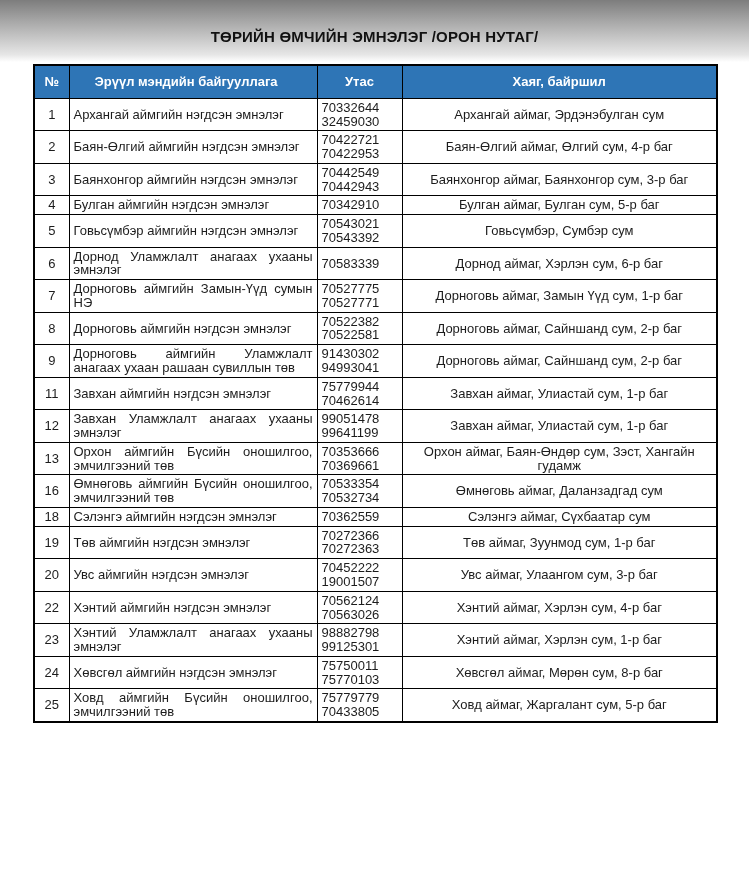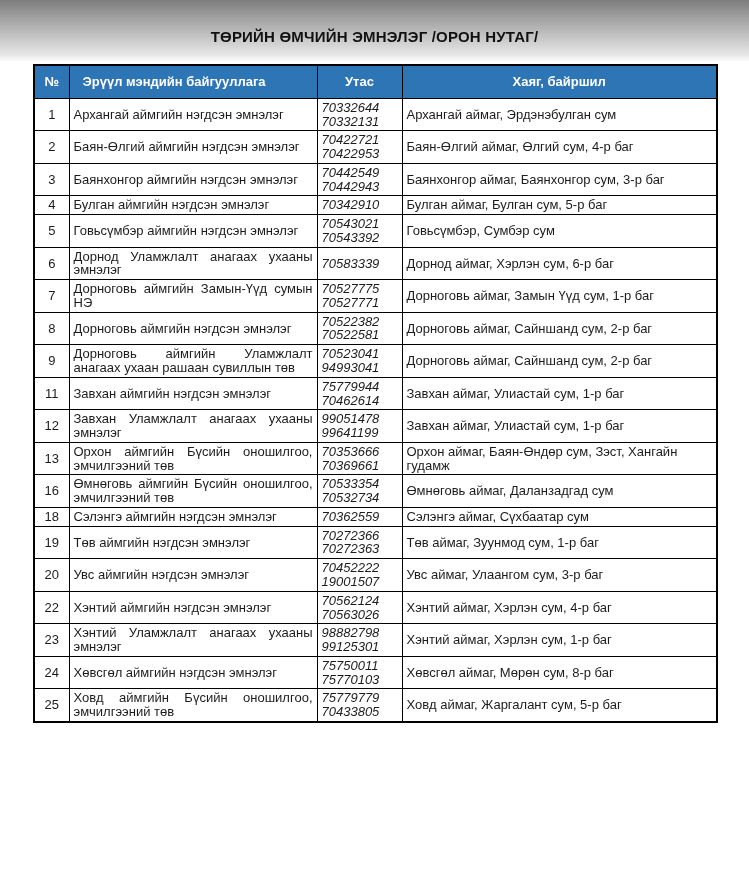--- a/index.html
+++ b/index.html
@@ -47,26 +47,26 @@
     line-height: 1.06;
     vertical-align: middle;
   }
   table.hospitals th {
     background: #2e75b6;
     color: #ffffff;
     font-weight: bold;
     padding: 9px 3px;
     text-align: center;
   }
-  table.hospitals th.col-org { text-align: left; padding-left: 13px; }
+  table.hospitals th.col-org { text-align: left; padding-left: 25px; }
   table.hospitals td { color: #1c1c1c; padding: 2px 4px; }
   td.num  { text-align: center; }
   td.org  { text-align: justify; padding: 2px 8px; margin-left: 38px; }
-  td.phone{ text-align: left; padding-left: 6px; font-style: italic; }
-  td.addr { text-align: left; padding-left: 10px; }
+  td.phone{ text-align: left; padding-left: 6px; }
+  td.addr { text-align: center; padding-left: 10px; }
   col.c-num  { width: 35px; }
   col.c-org  { width: 248px; }
   col.c-phone{ width: 85px; }
   col.c-addr { width: 315px; }
 </style>
 </head>
 <body>
 
 <div class="top-gradient"></div>
 <h1 class="page-title">ТӨРИЙН ӨМЧИЙН ЭМНЭЛЭГ /ОРОН НУТАГ/</h1>
@@ -85,21 +85,21 @@
       <th class="col-phone">Утас</th>
       <th class="col-addr">Хаяг, байршил</th>
     </tr>
   </thead>
   <tbody id="table-body">
       <tr>
         <td class="num">1</td>
         <td class="org">Архангай аймгийн нэгдсэн эмнэлэг</td>
         <td class="phone">
           <div>70332644</div>
-          <div>70332131</div>
+          <div>32459030</div>
         </td>
         <td class="addr">Архангай аймаг, Эрдэнэбулган сум</td>
       </tr>
       <tr>
         <td class="num">2</td>
         <td class="org">Баян-Өлгий аймгийн нэгдсэн эмнэлэг</td>
         <td class="phone">
           <div>70422721</div>
           <div>70422953</div>
         </td>
@@ -154,21 +154,21 @@
         <td class="phone">
           <div>70522382</div>
           <div>70522581</div>
         </td>
         <td class="addr">Дорноговь аймаг, Сайншанд сум, 2-р баг</td>
       </tr>
       <tr>
         <td class="num">9</td>
         <td class="org">Дорноговь аймгийн Уламжлалт анагаах ухаан рашаан сувиллын төв</td>
         <td class="phone">
-          <div>70523041</div>
+          <div>91430302</div>
           <div>94993041</div>
         </td>
         <td class="addr">Дорноговь аймаг, Сайншанд сум, 2-р баг</td>
       </tr>
       <tr>
         <td class="num">11</td>
         <td class="org">Завхан аймгийн нэгдсэн эмнэлэг</td>
         <td class="phone">
           <div>75779944</div>
           <div>70462614</div>

